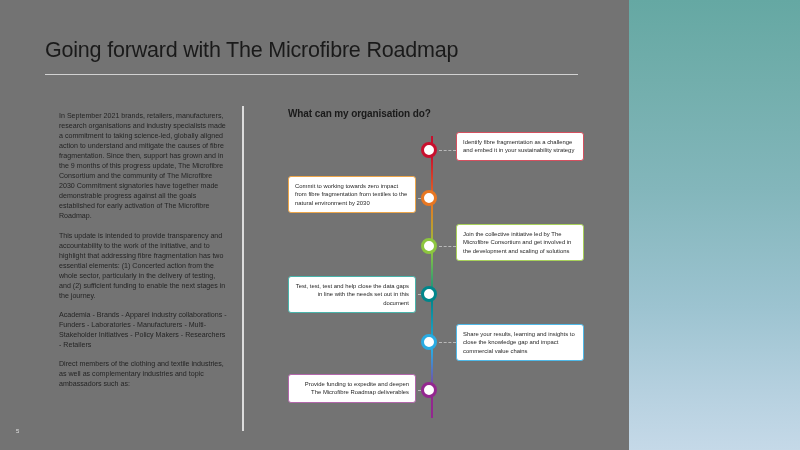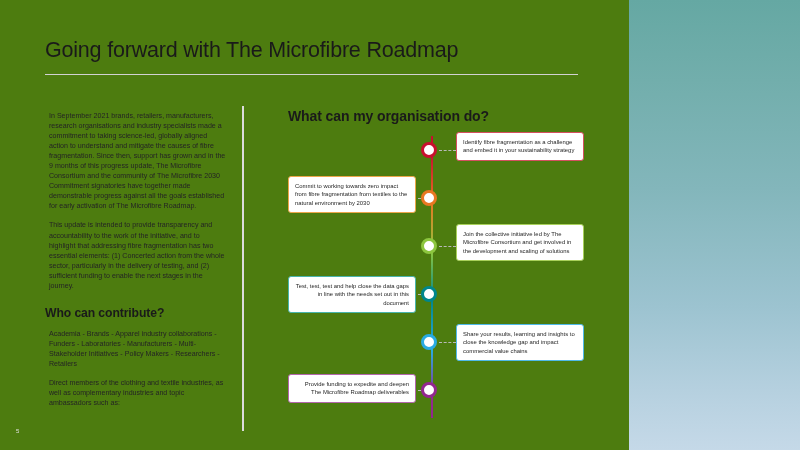--- a/index.html
+++ b/index.html
@@ -10,21 +10,21 @@
     width: 800px;
     height: 450px;
     background: #ffffff;
     font-family: "Liberation Sans", sans-serif;
     overflow: hidden;
     position: relative;
   }
   .slide {
     position: absolute;
     inset: 0;
-    background: #4d7c0f;
+    background: #737373;
   }
 
   
   .gradient-panel {
     position: absolute;
     left: 629px;
     top: 0;
     width: 171px;
     height: 450px;
     background: linear-gradient(to bottom, #65a8a3 0%, #72aeac 18%, #83b6bb 42%, #9cc3d0 68%, #b7d1e0 88%, #c5d9e8 100%);
@@ -64,37 +64,37 @@
   .left-col {
     position: absolute;
     left: 45px;
     top: 111px;
     width: 182px;
   }
   .body-par {
     font-size: 7.1px;
     line-height: 10.05px;
     color: #242424;
-    margin: 0 0 9px 4px;
+    margin: 0 0 9px 14px;
     text-align: left;
   }
   .sub-head {
     font-size: 12.2px;
     font-weight: 700;
     color: #1a1a1a;
     margin: 15px 0 9px 0;
     letter-spacing: -0.1px;
   }
 
   
   .right-head {
     position: absolute;
     left: 288px;
     top: 108px;
-    font-size: 14px;
+    font-size: 10px;
     font-weight: 700;
     color: #1a1a1a;
     letter-spacing: -0.1px;
     text-align: right;
   }
 
   
   .timeline {
     position: absolute;
     left: 288px;
@@ -185,21 +185,20 @@
   <div class="gradient-panel"></div>
 
   <div class="page-title">Going forward with The Microfibre Roadmap</div>
   <div class="title-rule"></div>
 
   <div class="col-divider"></div>
 
   <div class="left-col">
     <p class="body-par">In September 2021 brands, retailers, manufacturers, research organisations and industry specialists made a commitment to taking science-led, globally aligned action to understand and mitigate the causes of fibre fragmentation.  Since then, support has grown and in the 9 months of this progress update, The Microfibre Consortium and the community of The Microfibre 2030 Commitment signatories have together made demonstrable progress against all the goals established for early activation of The Microfibre Roadmap.</p>
     <p class="body-par">This update is intended to provide transparency and accountability to the work of the initiative, and to highlight that addressing fibre fragmentation has two essential elements: (1) Concerted action from the whole sector, particularly in the delivery of testing, and (2) sufficient funding to enable the next stages in the journey.</p>
-    <h2 class="sub-head">Who can contribute?</h2>
     <p class="body-par">Academia - Brands - Apparel industry collaborations - Funders - Laboratories - Manufacturers - Multi-Stakeholder Initiatives - Policy Makers - Researchers - Retailers</p>
     <p class="body-par">Direct members of the clothing and textile industries, as well as complementary industries and topic ambassadors such as:</p>
   </div>
 
   <div class="right-head">What can my organisation do?</div>
 
   <div class="timeline">
     <div class="spine"></div>
 
     <div class="node n0"></div>

